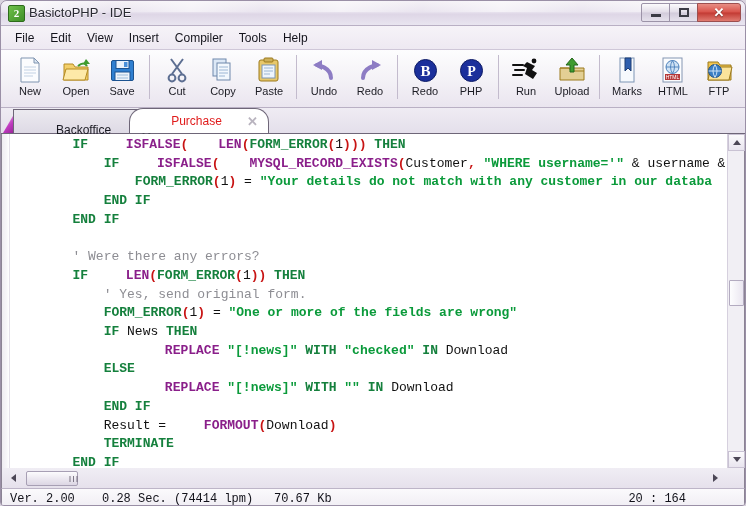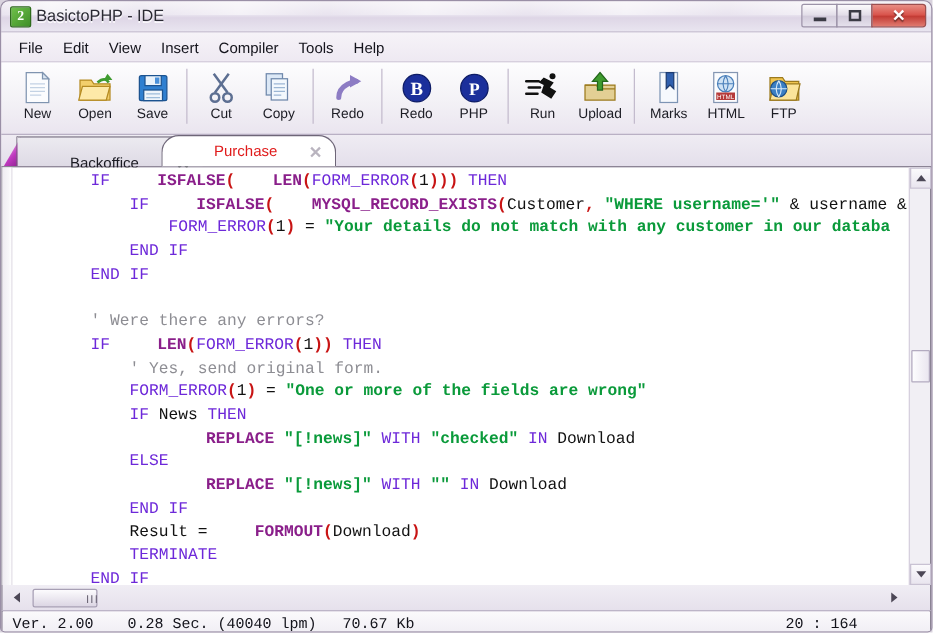--- a/index.html
+++ b/index.html
@@ -123,21 +123,21 @@
     position:absolute;left:0;top:0;width:7px;height:100%;
     background:linear-gradient(90deg,#efecf2 0%,#f7f6f9 70%,#ffffff 100%);
     border-right:1px solid #e3dfe8;
   }
   .code{
     position:absolute;left:8px;top:2px;right:18px;bottom:0;
     overflow:hidden;white-space:pre;
     font-family:"Liberation Mono","DejaVu Sans Mono",monospace;
     font-size:13px;line-height:18.7px;color:#111;
   }
-  .code .k{color:#6d28d9;font-weight:normal;}
+  .code .k{color:#15803d;font-weight:bold;}
   .code .f{color:#8a1f8a;font-weight:bold;margin-left:30px;}
   .code .s{color:#0a9a3a;font-weight:bold;}
   .code .c{color:#8d8d93;}
   .code .p{color:#c81414;font-weight:bold;}
   .code .n{color:#111;}
   
   .vsb{
     position:absolute;right:0;top:0;width:17px;height:100%;
     background:#f1eff4;border-left:1px solid #d6d0de;box-sizing:border-box;
   }
@@ -287,23 +287,47 @@
               <line x1="8" y1="10" x2="17" y2="10"></line>
               <line x1="8" y1="13" x2="17" y2="13"></line>
               <line x1="8" y1="16" x2="17" y2="16"></line>
               <line x1="8" y1="19" x2="14" y2="19"></line>
             </g>
         </svg>
       </span>
       <span class="lbl">Copy</span>
     </div>
 
+    <div class="tbtn">
+      <span class="ico">
+        <svg width="24" height="26" viewBox="0 0 24 26">
+          <rect x="2" y="3" width="19" height="21" rx="2" fill="#e8c86a" stroke="#9c7a1d"></rect>
+          <rect x="7" y="1" width="9" height="4" rx="1" fill="#cdb05a" stroke="#9c7a1d"></rect>
+          <rect x="5" y="8" width="13" height="13" fill="#eef5fc" stroke="#7c95b5"></rect>
+          <g stroke="#9cb6d4">
+              <line x1="7" y1="11" x2="16" y2="11"></line>
+              <line x1="7" y1="14" x2="16" y2="14"></line>
+              <line x1="7" y1="17" x2="13" y2="17"></line>
+            </g>
+        </svg>
+      </span>
+      <span class="lbl">Paste</span>
+    </div>
 
     <div class="tsep"></div>
 
+    <div class="tbtn">
+      <span class="ico">
+        <svg width="26" height="24" viewBox="0 0 26 24">
+          <path d="M20 20 C20 9 6 7 6 7" fill="none" stroke="#8d7cc4" stroke-width="4" stroke-linecap="round"></path>
+          <path d="M2 7 l9 -5 v10 z" fill="#8d7cc4"></path>
+        </svg>
+      </span>
+      <span class="lbl">Undo</span>
+    </div>
 
     <div class="tbtn">
       <span class="ico">
         <svg width="26" height="24" viewBox="0 0 26 24">
           <path d="M6 20 C6 9 20 7 20 7" fill="none" stroke="#8d7cc4" stroke-width="4" stroke-linecap="round"></path>
           <path d="M24 7 l-9 -5 v10 z" fill="#8d7cc4"></path>
         </svg>
       </span>
       <span class="lbl">Redo</span>
     </div>
@@ -427,18 +451,18 @@
         <span class="tri-l"></span>
       </div>
     <div class="hthumb">III</div>
     <div class="hright">
         <span class="tri-r"></span>
       </div>
   </div>
 
   <div class="statusbar">
     <div class="st s-ver">Ver. 2.00</div>
-    <div class="st s-speed">0.28 Sec. (40040 lpm)</div>
+    <div class="st s-speed">0.28 Sec. (74414 lpm)</div>
     <div class="st s-size">70.67 Kb</div>
     <div class="st s-pos">20 :   164</div>
   </div>
 
 </div>
 
 </body></html>

